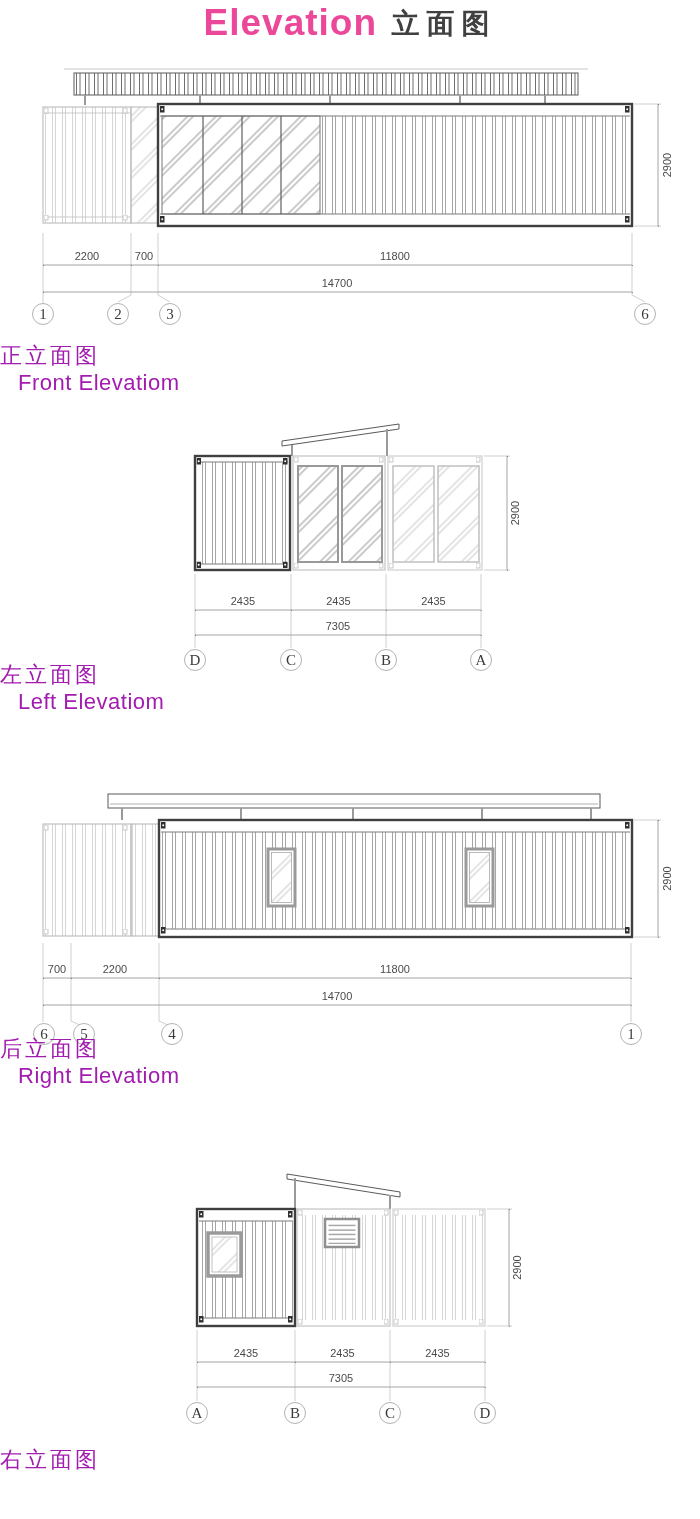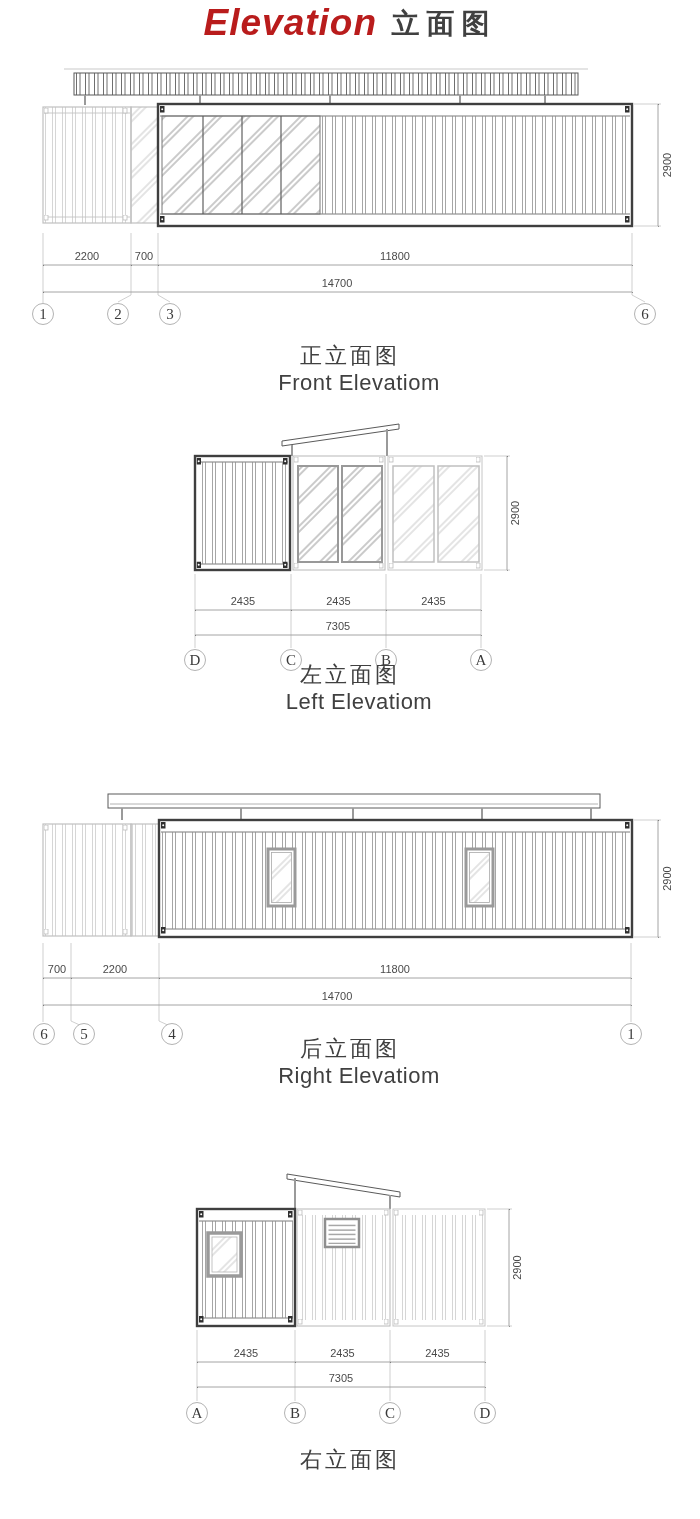--- a/index.html
+++ b/index.html
@@ -1,25 +1,25 @@
 <!DOCTYPE html>
 <html><head>
 <meta charset="utf-8">
 <style>
   html,body { margin:0; padding:0; background:#ffffff; }
   .page { position:relative; width:700px; height:1519px; background:#fff; overflow:hidden;
           font-family:"Liberation Sans","DejaVu Sans",sans-serif; }
 
   
   .main-title { position:absolute; top:2px; left:0; width:100%; text-align:center; white-space:nowrap; }
-  .title-en { display:inline-block; font-size:37px; font-weight:bold; color:#b91c1c; letter-spacing:1px; vertical-align:baseline;font-style:italic; }
+  .title-en { display:inline-block; font-size:37px; font-weight:bold; color:#ec4899; letter-spacing:1px; vertical-align:baseline; }
   .title-zh { display:inline-block; font-size:28px; font-weight:bold; color:#404040; letter-spacing:7px; margin-left:10px; vertical-align:2px; }
 
   
-  .caption { position:absolute; left:0; width:100%; text-align:center; color:#404040; }
+  .caption { position:absolute; left:0; width:100%; color:#a21caf; }
   .caption .zh { font-size:22px; letter-spacing:3px; line-height:27px; }
   .caption .en { font-size:22px; letter-spacing:0.5px; line-height:27px;margin-left:18px; }
 
   svg { position:absolute; overflow:visible; }
 
   .dim-text   { font-family:"Liberation Sans","DejaVu Sans",sans-serif; font-size:11px; fill:#4a4a4a; }
   .bubble-txt { font-family:"Liberation Serif","DejaVu Serif",serif; font-size:15px; fill:#3a3a3a; }
   .ext   { stroke:#c9c9c9; stroke-width:0.9; fill:none; }
   .dimln { stroke:#9a9a9a; stroke-width:0.9; fill:none; }
   .rail  { stroke:#6b6b6b; stroke-width:0.9; }

